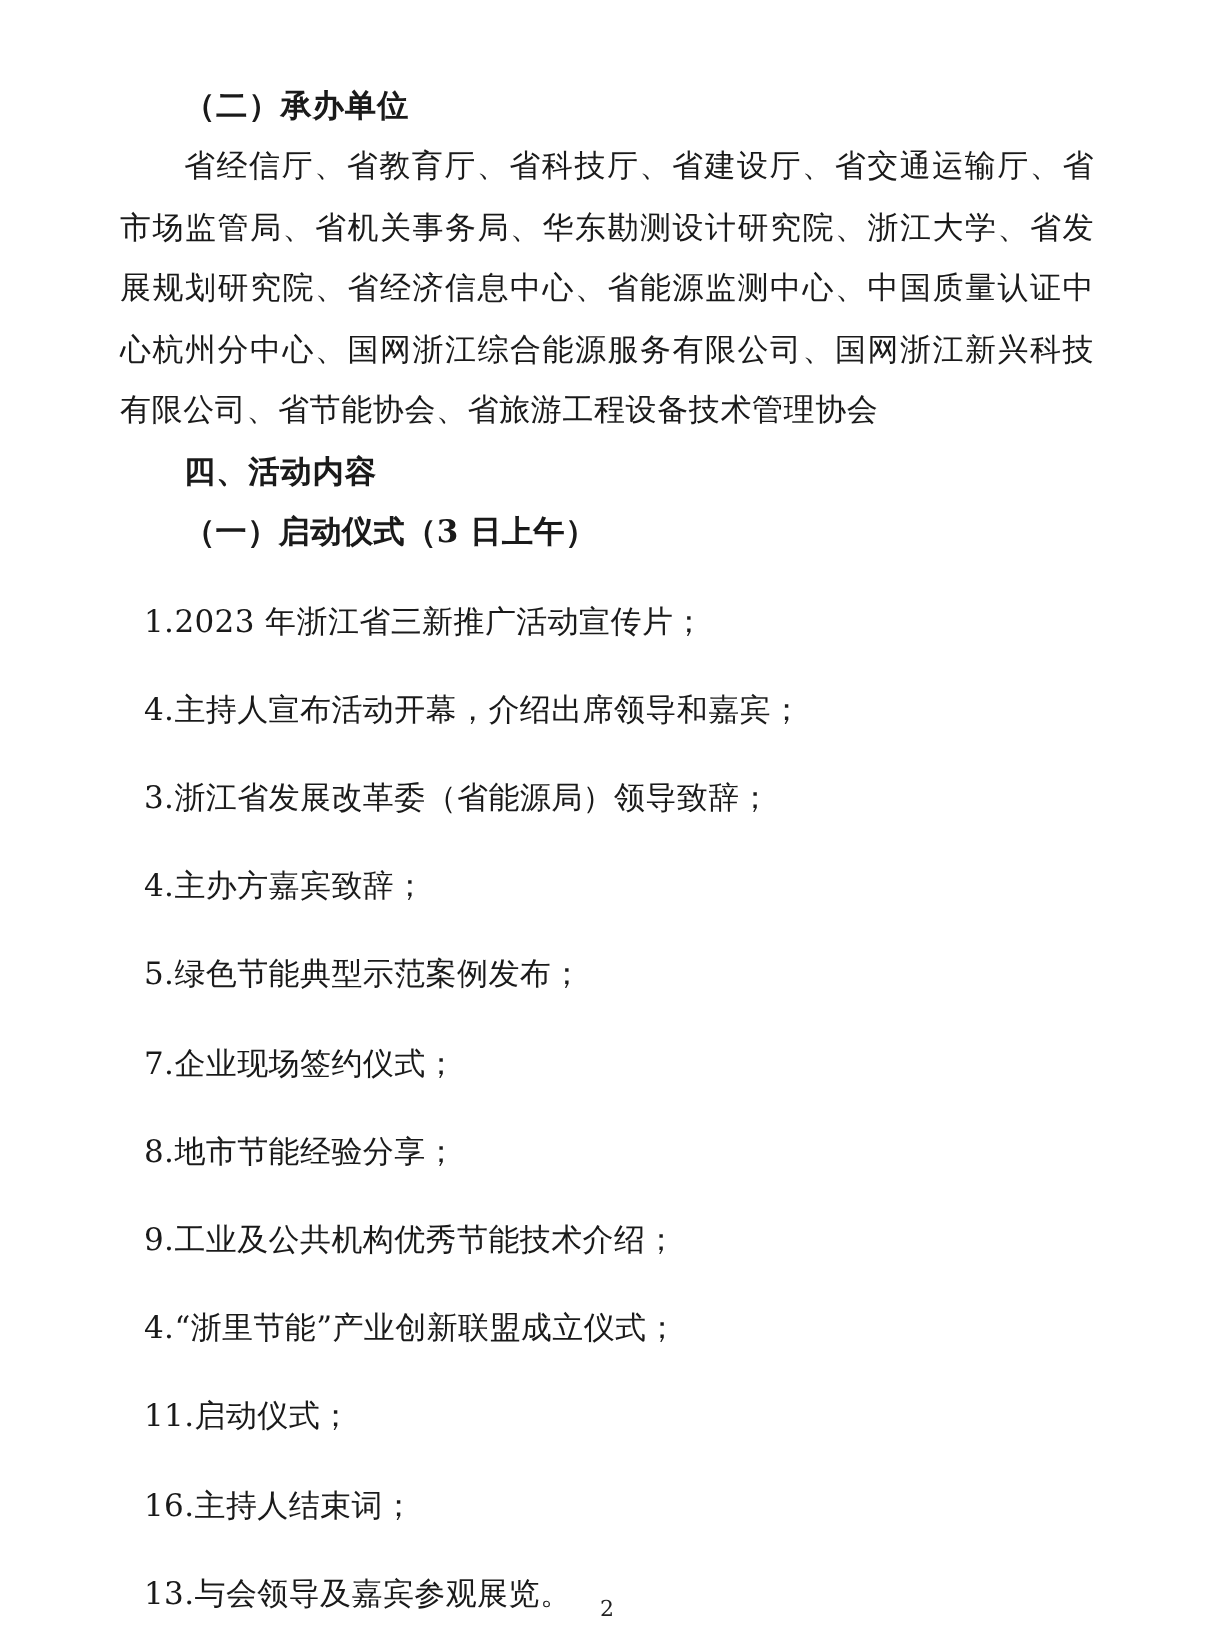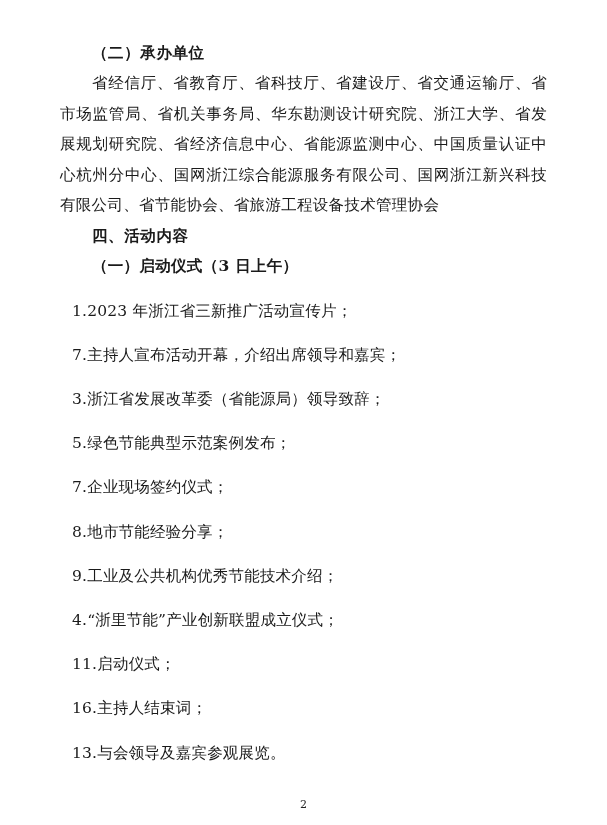--- a/index.html
+++ b/index.html
@@ -81,22 +81,23 @@
 
     <p class="para">省经信厅、省教育厅、省科技厅、省建设厅、省交通运输厅、省市场监管局、省机关事务局、华东勘测设计研究院、浙江大学、省发展规划研究院、省经济信息中心、省能源监测中心、中国质量认证中心杭州分中心、国网浙江综合能源服务有限公司、国网浙江新兴科技有限公司、省节能协会、省旅游工程设备技术管理协会</p>
 
     <p class="heading">四、活动内容</p>
 
     <p class="heading tight">（一）启动仪式（3 日上午）</p>
 
     <div class="spacer-2"></div>
 
     <p class="item">1.2023 年浙江省三新推广活动宣传片；</p>
-    <p class="item">7.主持人宣布活动开幕，介绍出席领导和嘉宾；</p>
+    <p class="item">4.主持人宣布活动开幕，介绍出席领导和嘉宾；</p>
     <p class="item">3.浙江省发展改革委（省能源局）领导致辞；</p>
+    <p class="item">4.主办方嘉宾致辞；</p>
     <p class="item">5.绿色节能典型示范案例发布；</p>
     <p class="item">7.企业现场签约仪式；</p>
     <p class="item">8.地市节能经验分享；</p>
     <p class="item">9.工业及公共机构优秀节能技术介绍；</p>
     <p class="item">4.“浙里节能”产业创新联盟成立仪式；</p>
     <p class="item">11.启动仪式；</p>
     <p class="item">16.主持人结束词；</p>
     <p class="item">13.与会领导及嘉宾参观展览。</p>
 
   </div>

